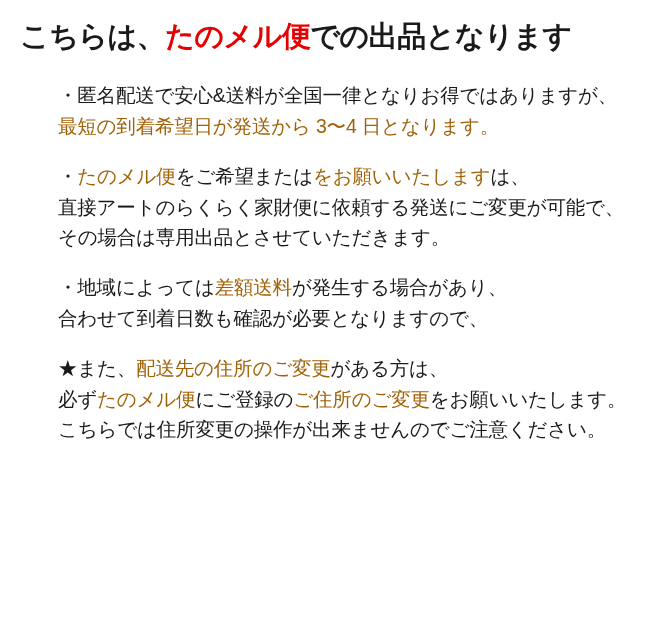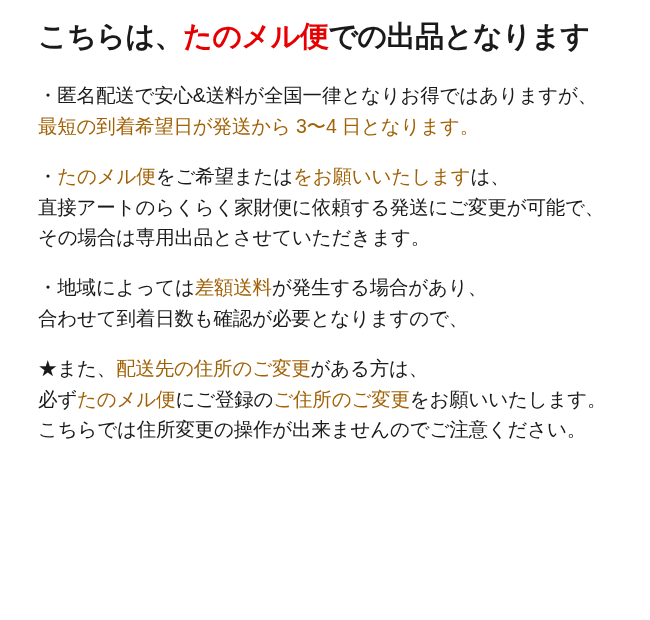--- a/index.html
+++ b/index.html
@@ -12,39 +12,40 @@
     background: #ffffff;
     font-family: "Liberation Sans", sans-serif;
     color: #1a1a1a;
     overflow: hidden;
   }
   .page {
     position: relative;
     width: 650px;
     height: 620px;
     box-sizing: border-box;
-    padding: 18px 22px 0 38px;
+    padding: 18px 22px 0 20px;
   }
   .title {
     font-size: 29px;
     font-weight: bold;
     line-height: 1.25;
     letter-spacing: -0.5px;
     white-space: nowrap;
     margin-bottom: 26px;
   }
   .title .red {
     color: #e60000;
   }
   .block {
     font-size: 19.5px;
     line-height: 1.58;
     font-weight: normal;
     margin-bottom: 19px;
     letter-spacing: -0.2px;
+    margin-left: 38px;
   }
   .block .line {
     white-space: nowrap;
   }
   .red {
     color: #a16207;
   }
   .blk {
     color: #1a1a1a;
   }

